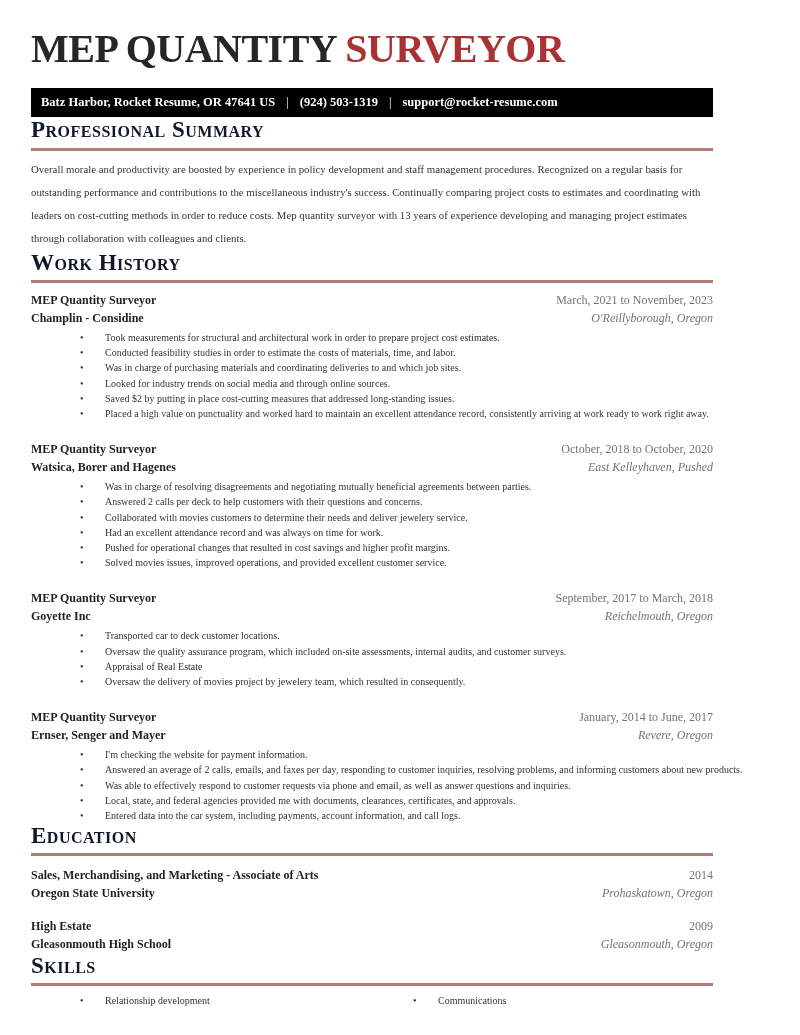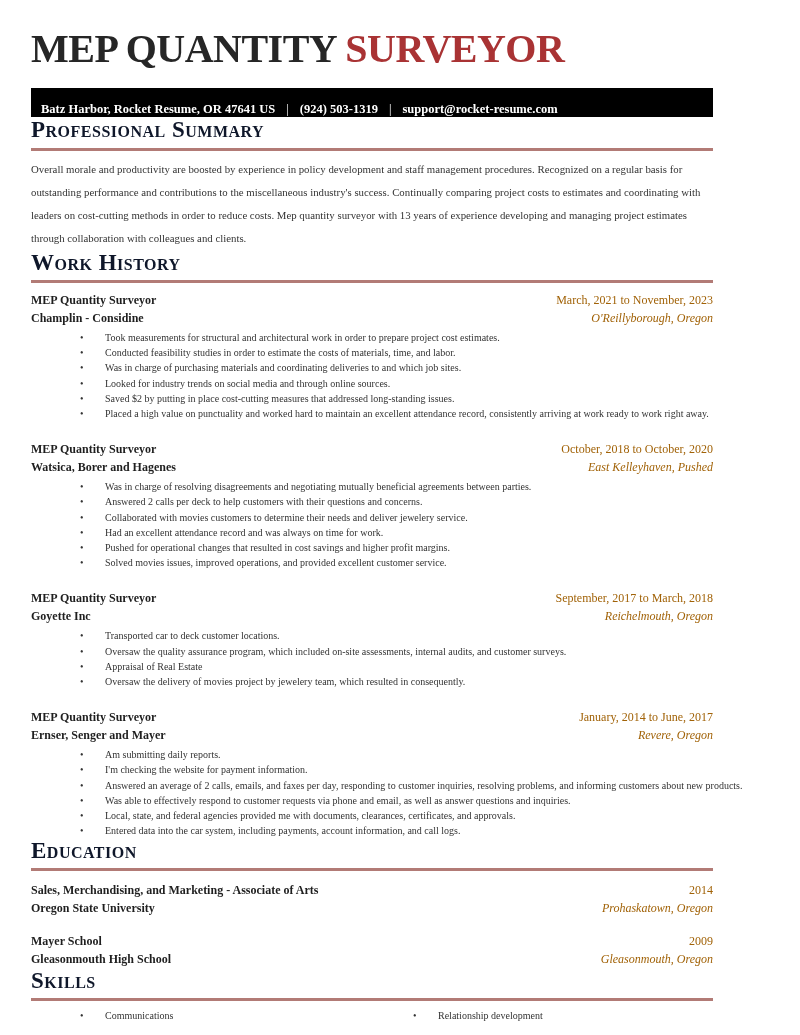--- a/index.html
+++ b/index.html
@@ -7,21 +7,21 @@
     width:800px;height:1035px;background:#ffffff;overflow:hidden;
     font-family:"Liberation Serif","DejaVu Serif",serif;color:#333;
   }
   .page{box-sizing:border-box;width:744px;height:1035px;padding:28px 31px 0;overflow:hidden;}
 
   
   .resume-title{font-size:40px;line-height:42px;font-weight:700;color:#262626;letter-spacing:-0.5px;white-space:nowrap;}
   .resume-title .accent{color:#A93334;}
   .contact-bar{
     margin-top:18px;height:29px;background:#000;color:#fff;
-    display:flex;align-items:flex-end;padding:0 10px;box-sizing:border-box;
+    display:flex;align-items:center;padding:0 10px;box-sizing:border-box;
     font-size:12.5px;font-weight:700;white-space:nowrap;
   }
   .contact-sep{margin:0 11px;font-weight:400;color:#fff;}
 
   
   h2.section-heading{
     margin:0;font-size:23px;line-height:26px;font-weight:600;color:#0f172a;
     font-variant:small-caps;letter-spacing:0.5px;
   }
   .mt-summary{margin-top:24px;}
@@ -32,21 +32,21 @@
   .rule-tight{margin-top:4px;}
 
   
   .summary-text{margin:7px 0 0;font-size:10.8px;line-height:23px;color:#333;}
 
   
   .job{margin-top:19px;}
   .job.first{margin-top:8px;}
   .row{display:flex;justify-content:space-between;align-items:baseline;font-size:12px;line-height:18px;}
   .row .left{font-weight:700;color:#1f1f1f;white-space:nowrap;}
-  .row .right{font-weight:400;color:#a16207;white-space:nowrap;text-align:left;}
+  .row .right{font-weight:400;color:#737373;white-space:nowrap;text-align:left;}
   .row .right.italic{font-style:italic;}
 
   
   ul.bullets{list-style:none;margin:3px 0 0;padding:0;}
   ul.bullets li{
     position:relative;padding-left:74px;font-size:10px;line-height:15.2px;
     color:#333;white-space:nowrap;
   }
   ul.bullets li::before{
     content:"\2022";position:absolute;left:49px;top:0;color:#333;font-size:10px;
@@ -149,21 +149,20 @@
   <div class="job">
     <div class="row">
       <span class="left">MEP Quantity Surveyor</span>
       <span class="right">January, 2014 to June, 2017</span>
     </div>
     <div class="row">
       <span class="left">Ernser, Senger and Mayer</span>
       <span class="right italic">Revere, Oregon</span>
     </div>
     <ul class="bullets">
-      <li>Am submitting daily reports.</li>
       <li>I'm checking the website for payment information.</li>
       <li>Answered an average of 2 calls, emails, and faxes per day, responding to customer inquiries, resolving problems, and informing customers about new products.</li>
       <li>Was able to effectively respond to customer requests via phone and email, as well as answer questions and inquiries.</li>
       <li>Local, state, and federal agencies provided me with documents, clearances, certificates, and approvals.</li>
       <li>Entered data into the car system, including payments, account information, and call logs.</li>
     </ul>
   </div>
 
   <h2 class="section-heading mt-edu">Education</h2>
   <div class="rule rule-tight"></div>
@@ -174,29 +173,29 @@
       <span class="right">2014</span>
     </div>
     <div class="row">
       <span class="left">Oregon State University</span>
       <span class="right italic">Prohaskatown, Oregon</span>
     </div>
   </div>
 
   <div class="edu-entry">
     <div class="row">
-      <span class="left">Mayer School</span>
+      <span class="left">High Estate</span>
       <span class="right">2009</span>
     </div>
     <div class="row">
       <span class="left">Gleasonmouth High School</span>
       <span class="right italic">Gleasonmouth, Oregon</span>
     </div>
   </div>
 
   <h2 class="section-heading mt-skills">Skills</h2>
   <div class="rule rule-tight"></div>
   <ul class="skills-list">
+    <li>Relationship development</li>
     <li>Communications</li>
-    <li>Relationship development</li>
   </ul>
 
 </div>
 
 </body></html>

